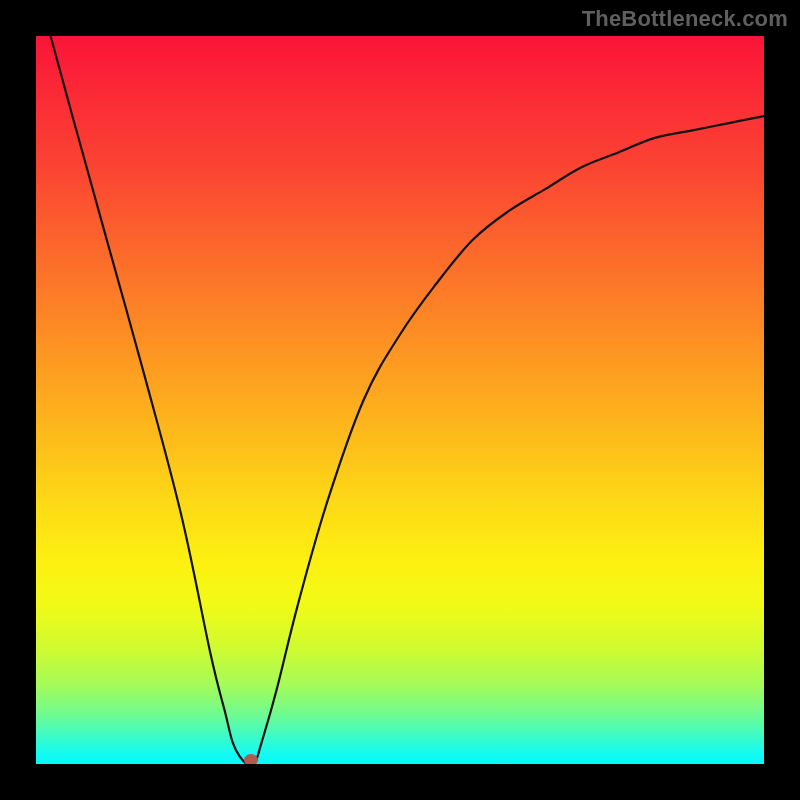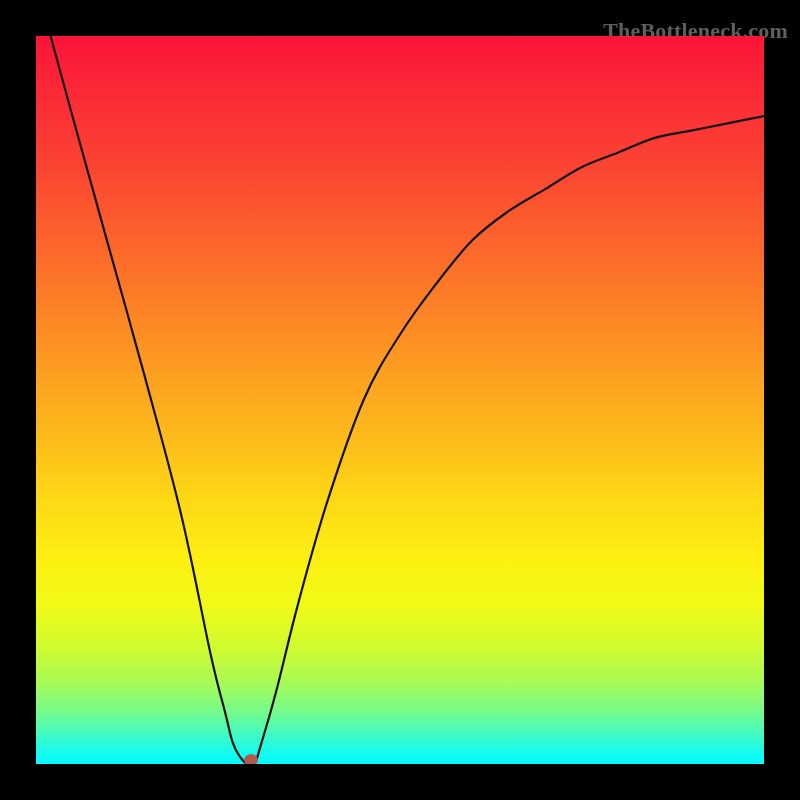--- a/index.html
+++ b/index.html
@@ -45,23 +45,23 @@
       #d0fb2f 84%,
       #a6fb57 89%,
       #72fb8e 93%,
       #40fbc4 96%,
       #14fbf1 98.5%,
       #05f9fb 100%
     );
   }
   .watermark {
     position: absolute;
-    top: 18px;
+    top: 6px;
     right: 12px;
-    font-family: Liberation Serif, serif;
+    font-family: Liberation Sans, sans-serif;
     font-size: 22px;
     font-weight: 600;
     color: #5f5f5f;
     letter-spacing: 0.2px;
     user-select: none;
   }
   svg.curve {
     position: absolute;
     left: 0;
     top: 0;

